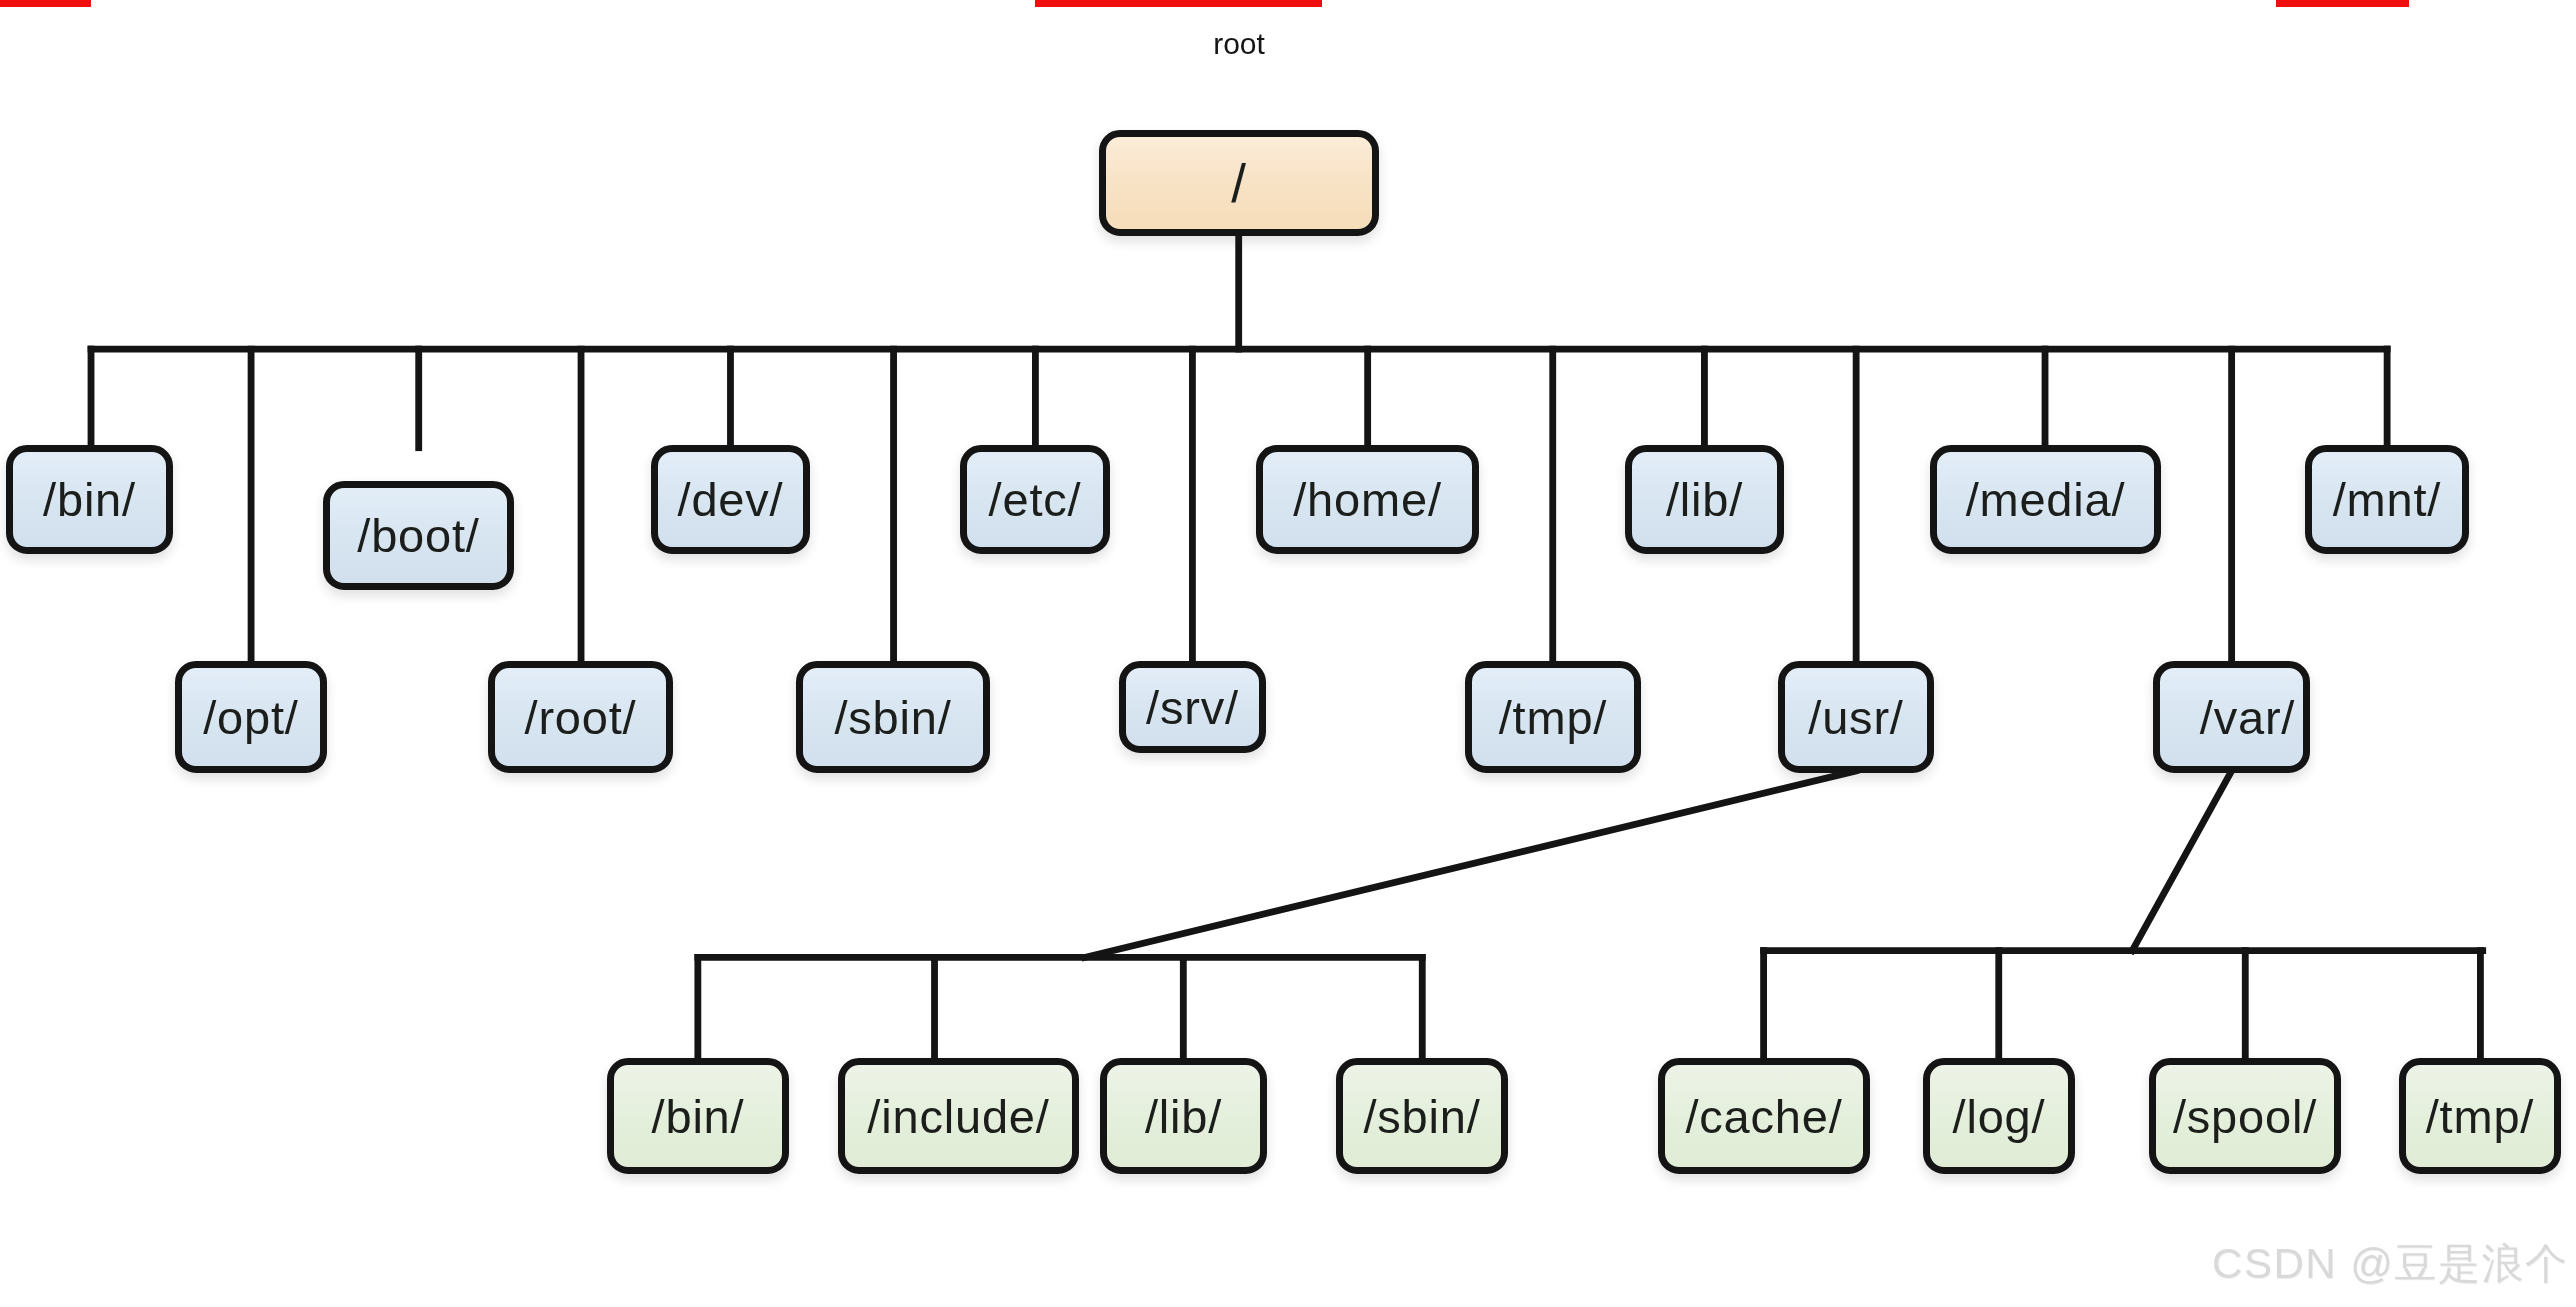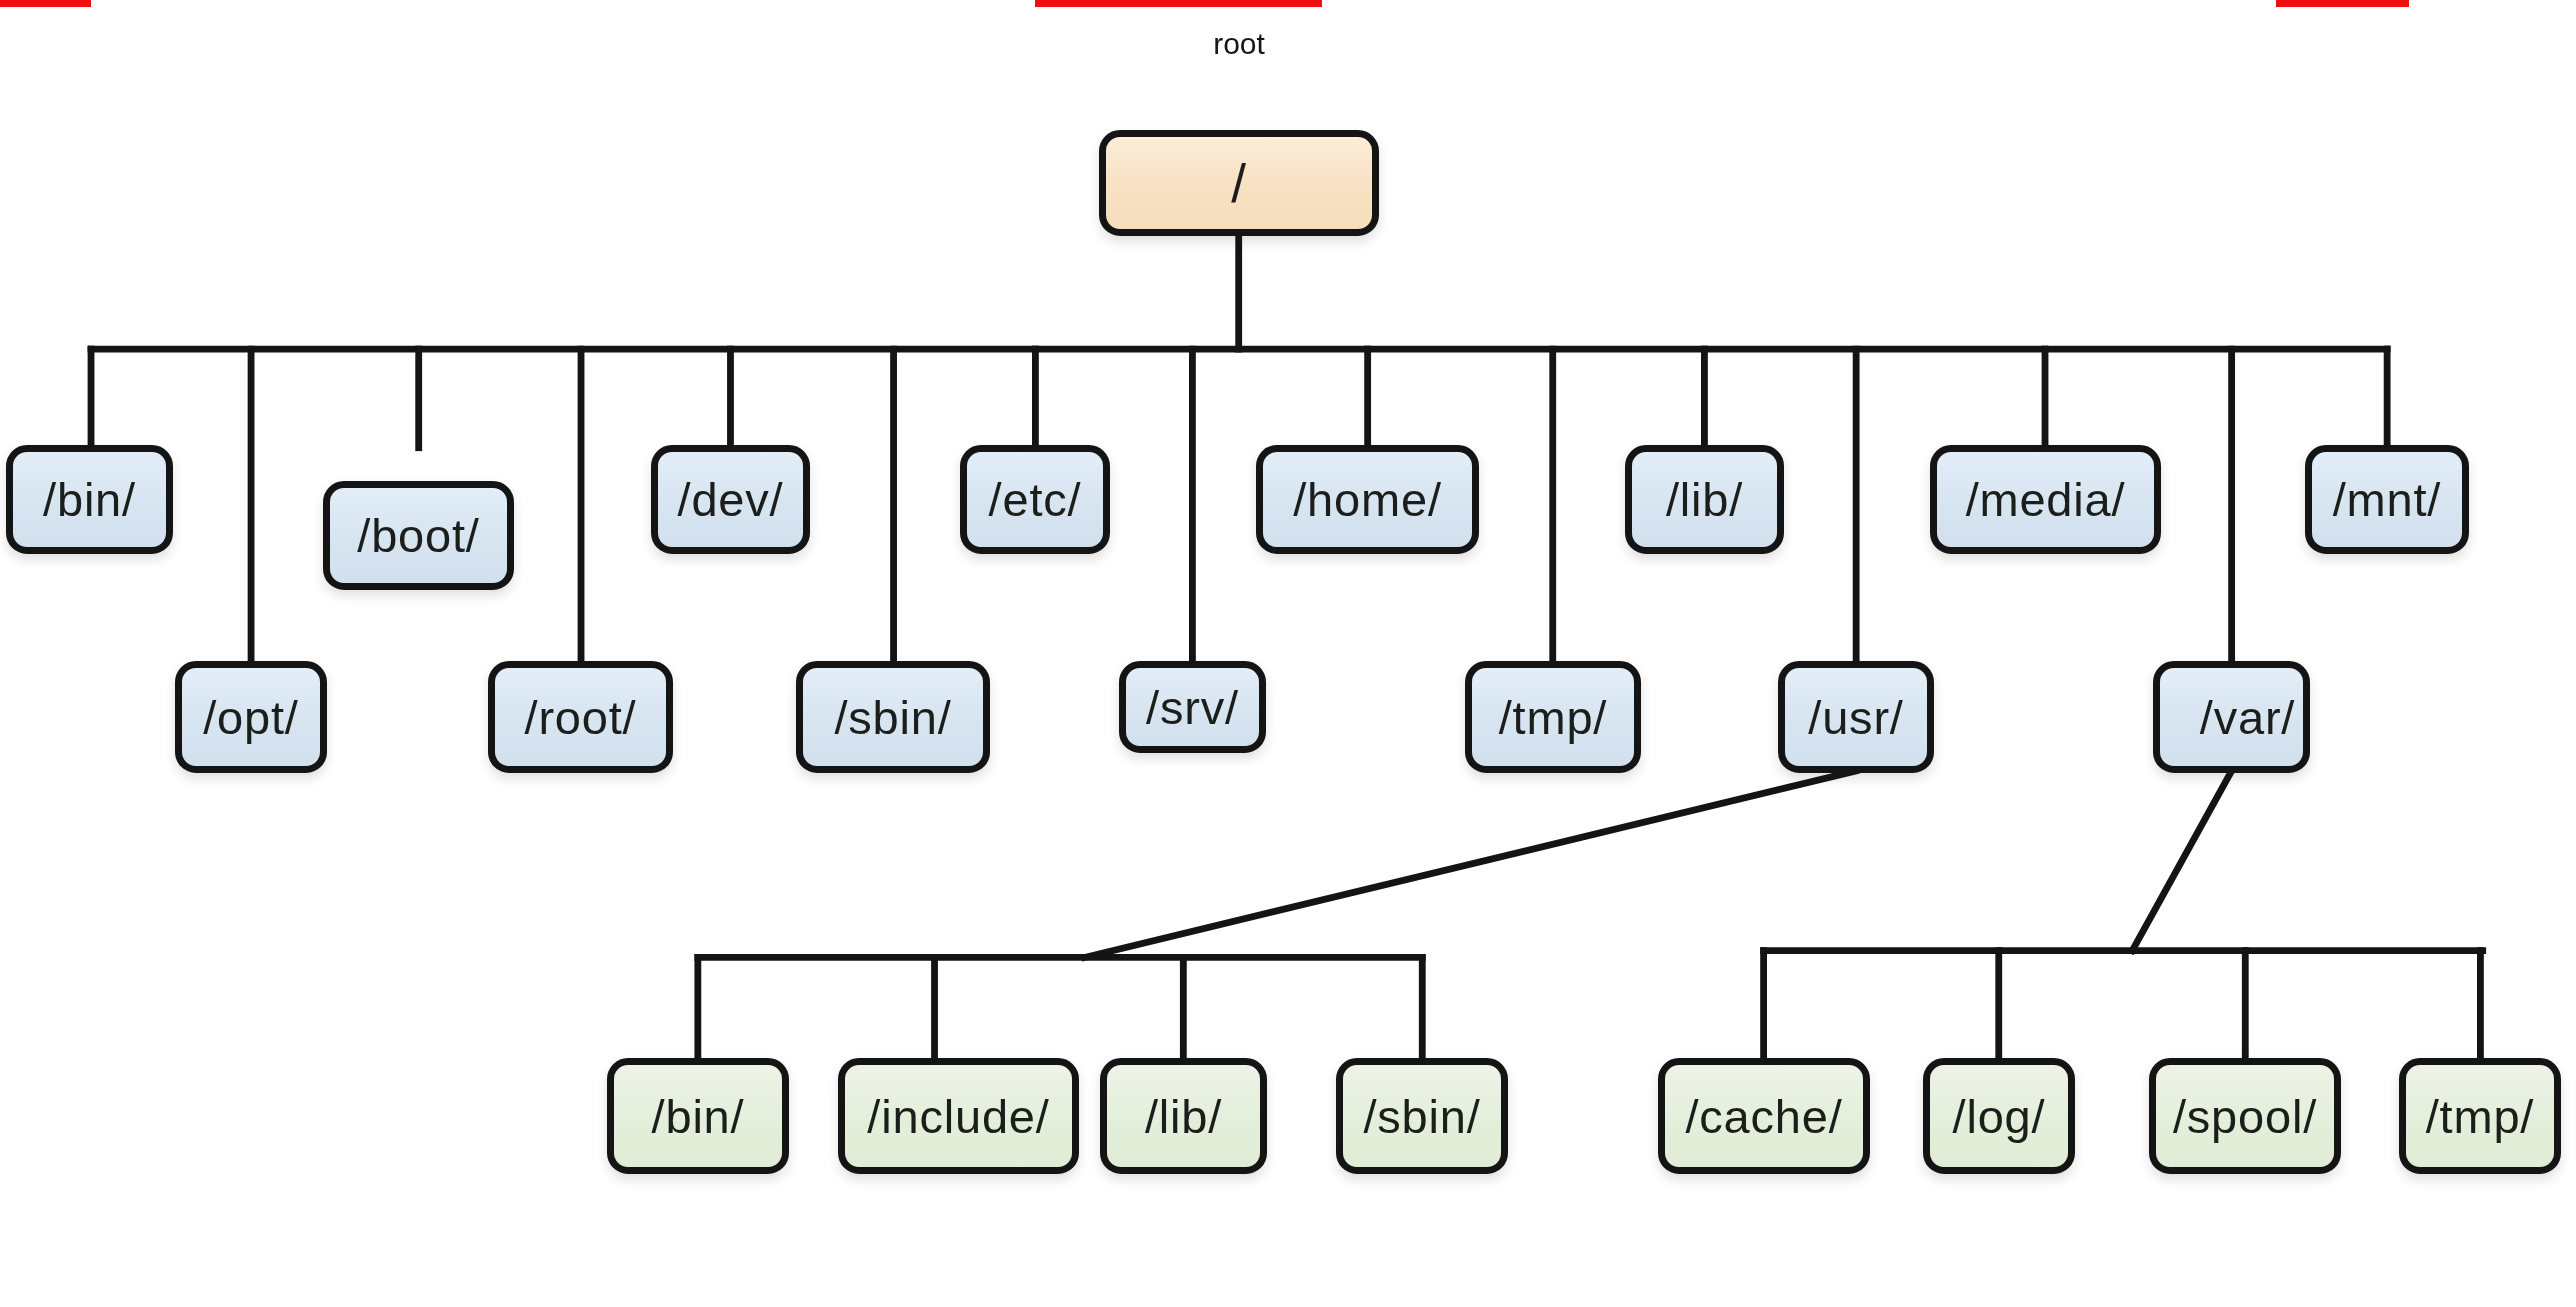--- a/index.html
+++ b/index.html
@@ -122,15 +122,16 @@
       <div class="node subdir" style="left: 607px; top: 1058px; width: 182px; height: 116px;">/bin/</div>
       <div class="node subdir" style="left: 814px; top: 1058px; width: 241px; height: 116px; margin-left: 24px;">/include/</div>
       <div class="node subdir" style="left: 1100px; top: 1058px; width: 167px; height: 116px;">/lib/</div>
       <div class="node subdir" style="left: 1336px; top: 1058px; width: 172px; height: 116px;">/sbin/</div>
       <div class="node subdir" style="left: 1658px; top: 1058px; width: 212px; height: 116px;">/cache/</div>
       <div class="node subdir" style="left: 1923px; top: 1058px; width: 152px; height: 116px;">/log/</div>
       <div class="node subdir" style="left: 2149px; top: 1058px; width: 192px; height: 116px;">/spool/</div>
       <div class="node subdir" style="left: 2399px; top: 1058px; width: 162px; height: 116px;">/tmp/</div>
     </div>
 
+  <div class="watermark">CSDN @豆是浪个</div>
 
 </div>
 
 
 </body></html>

